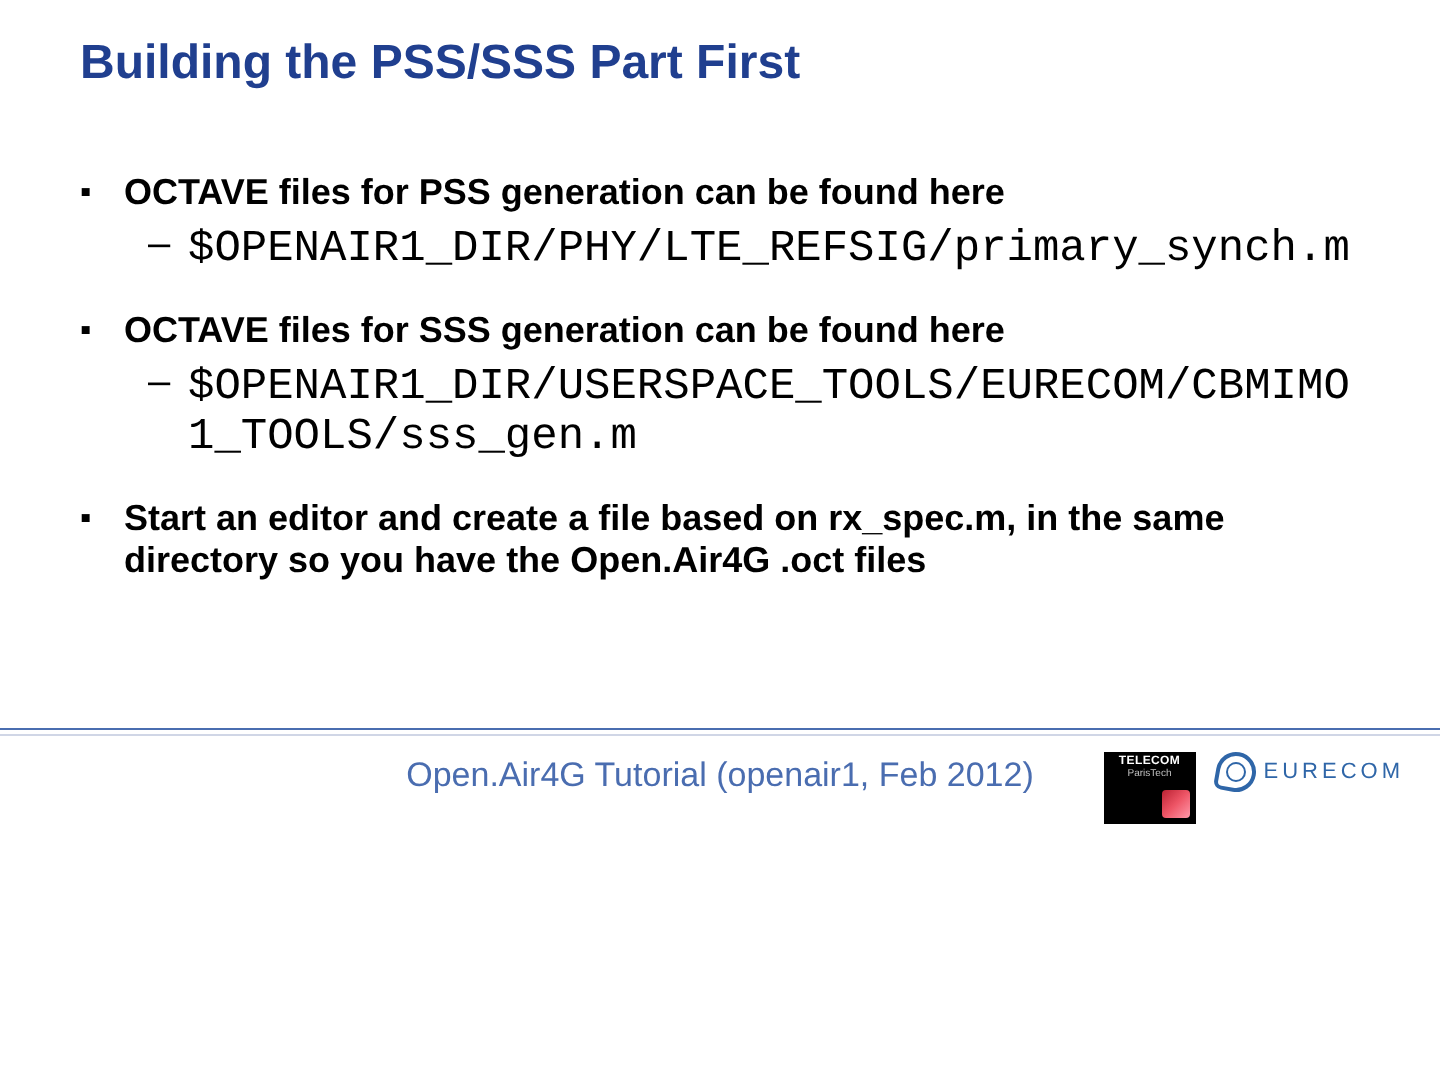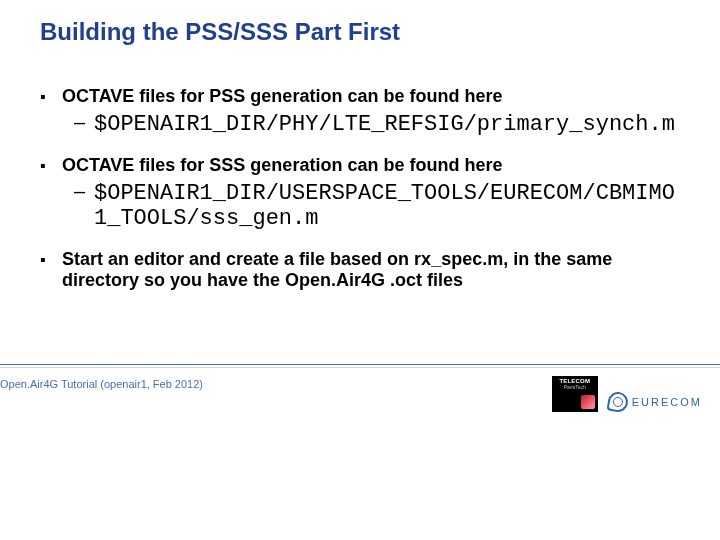--- a/index.html
+++ b/index.html
@@ -12,28 +12,28 @@
   .b1 .text { flex: 1; }
   .b2 { display: flex; margin-left: 34px; margin-bottom: 18px; font-weight: normal; }
   .b2 .marker { width: 20px; flex: 0 0 20px; color: #000; font-size: 20px; line-height: 20px; }
   .b2 .text { flex: 1; font-family: "Courier New", monospace; font-size: 22px; word-break: break-all; }
   .b3text .mono { font-family: Liberation Sans, sans-serif; }
   .footer { position: absolute; left: 0; bottom: 0; width: 720px; height: 50px; }
   .sep { position: absolute; left: 0; bottom: 50px; width: 720px; height: 4px; }
   .sep .top { height: 1px; background: #4a6db0; }
   .sep .mid { height: 2px; background: #fff; }
   .sep .bot { height: 1px; background: #d0d6e6; }
-  .caption { position: absolute; left: 0; width: 720px; text-align: left; top: 10px; font-size: 11px; color: #4a6db0; }
+  .caption { position: absolute; left: 0; width: 720px; text-align: center; top: 10px; font-size: 17px; color: #4a6db0; }
   .logo-left { position: absolute; left: 18px; bottom: 6px; display: flex; align-items: center; gap: 4px; }
   .logo-left .globe { width: 24px; height: 24px; border-radius: 50%; background: radial-gradient(circle at 35% 35%, #cfe8f5, #8fb8d8 70%, #7aa8cd); box-shadow: inset -2px -2px 3px rgba(0,0,0,.15); }
   .logo-left .label { font-size: 10px; line-height: 10px; }
   .logo-left .label .open { color: #2f66a8; font-weight: bold; letter-spacing: .5px; }
   .logo-left .label .air { color: #8aa0b8; font-weight: bold; letter-spacing: 1px; }
   .logo-left .label .sub { color: #a0a0a0; font-size: 6px; letter-spacing: .3px; }
-  .logo-right { position: absolute; right: 18px; bottom: 6px; display: flex; align-items: flex-end; gap: 10px; padding-left: 24px; }
+  .logo-right { position: absolute; right: 18px; bottom: 6px; display: flex; align-items: flex-start; gap: 10px; padding-left: 24px; }
   .telecom { width: 46px; height: 36px; background: #000; position: relative; display: flex; flex-direction: column; align-items: center; justify-content: flex-start; padding-top: 2px; }
   .telecom .t1 { color: #fff; font-size: 6px; font-weight: bold; letter-spacing: .2px; }
   .telecom .t2 { color: #c0c0c0; font-size: 5px; }
   .telecom .sq { position: absolute; right: 3px; bottom: 3px; width: 14px; height: 14px; background: linear-gradient(135deg,#b23, #e56, #f9a); border-radius: 2px; }
   .eurecom { display: flex; align-items: center; gap: 4px; }
   .eurecom .mark { width: 20px; height: 20px; position: relative; }
   .eurecom .mark::before { content: ""; position: absolute; inset: 0; border: 2px solid #2f66a8; border-radius: 50% 50% 50% 4px; transform: rotate(10deg); }
   .eurecom .mark::after { content: ""; position: absolute; left: 5px; top: 5px; width: 8px; height: 8px; border: 1.5px solid #2f66a8; border-radius: 50%; }
   .eurecom .txt { font-size: 11px; color: #2f66a8; letter-spacing: 2px; font-weight: 500; }
 </style>

